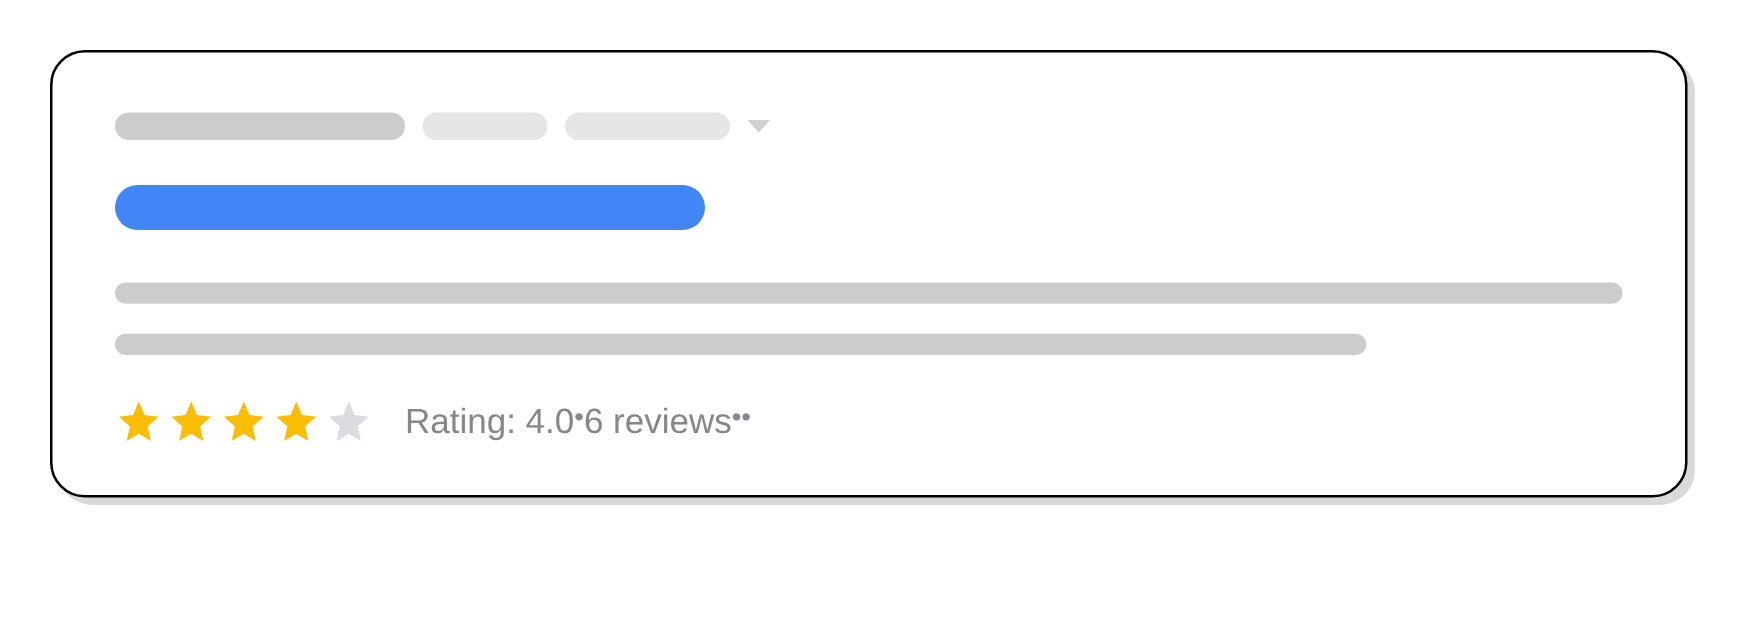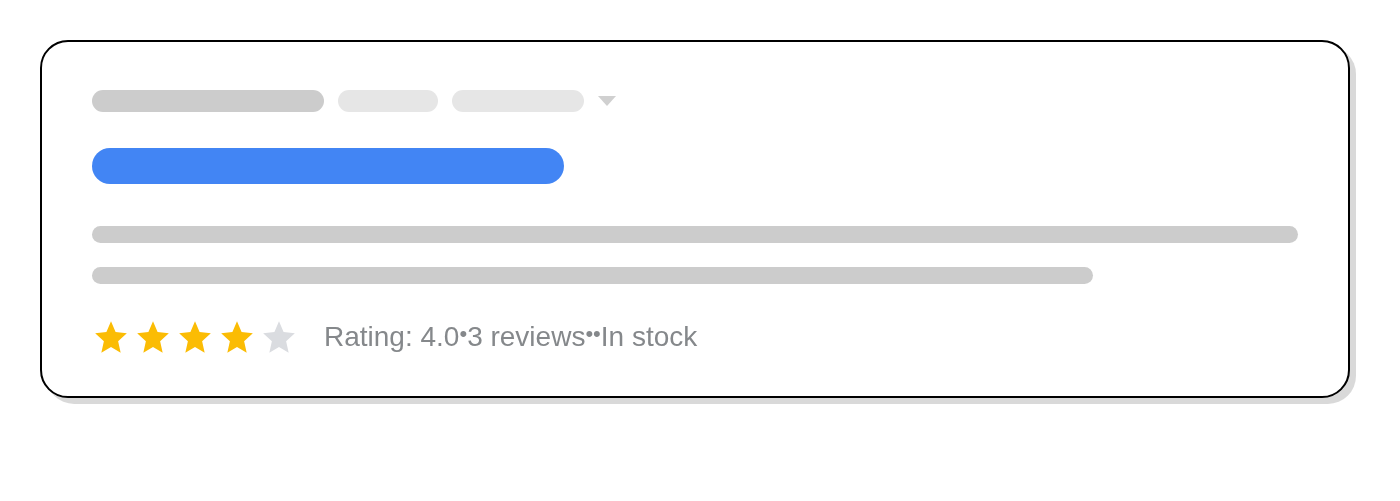--- a/index.html
+++ b/index.html
@@ -132,20 +132,19 @@
       <svg class="star" viewBox="0 0 24 24">
           <path class="star-filled" d="M12 2l2.9 6.9L22 9.7l-5.5 5 1.6 7.3L12 18.3 5.9 22l1.6-7.3L2 9.7l7.1-.8z"></path>
         </svg>
       <svg class="star" viewBox="0 0 24 24">
           <path class="star-empty" d="M12 2l2.9 6.9L22 9.7l-5.5 5 1.6 7.3L12 18.3 5.9 22l1.6-7.3L2 9.7l7.1-.8z"></path>
         </svg>
     </div>
     <div class="rating-text">
       <span>Rating: 4.0</span>
       <span class="sep">•</span>
-      <span>3 reviews</span>
+      <span>6 reviews</span>
       <span class="sep">•</span>
       <span class="sep">•</span>
-      <span>In stock</span>
     </div>
   </div>
 
 </div>
 
 </body></html>

